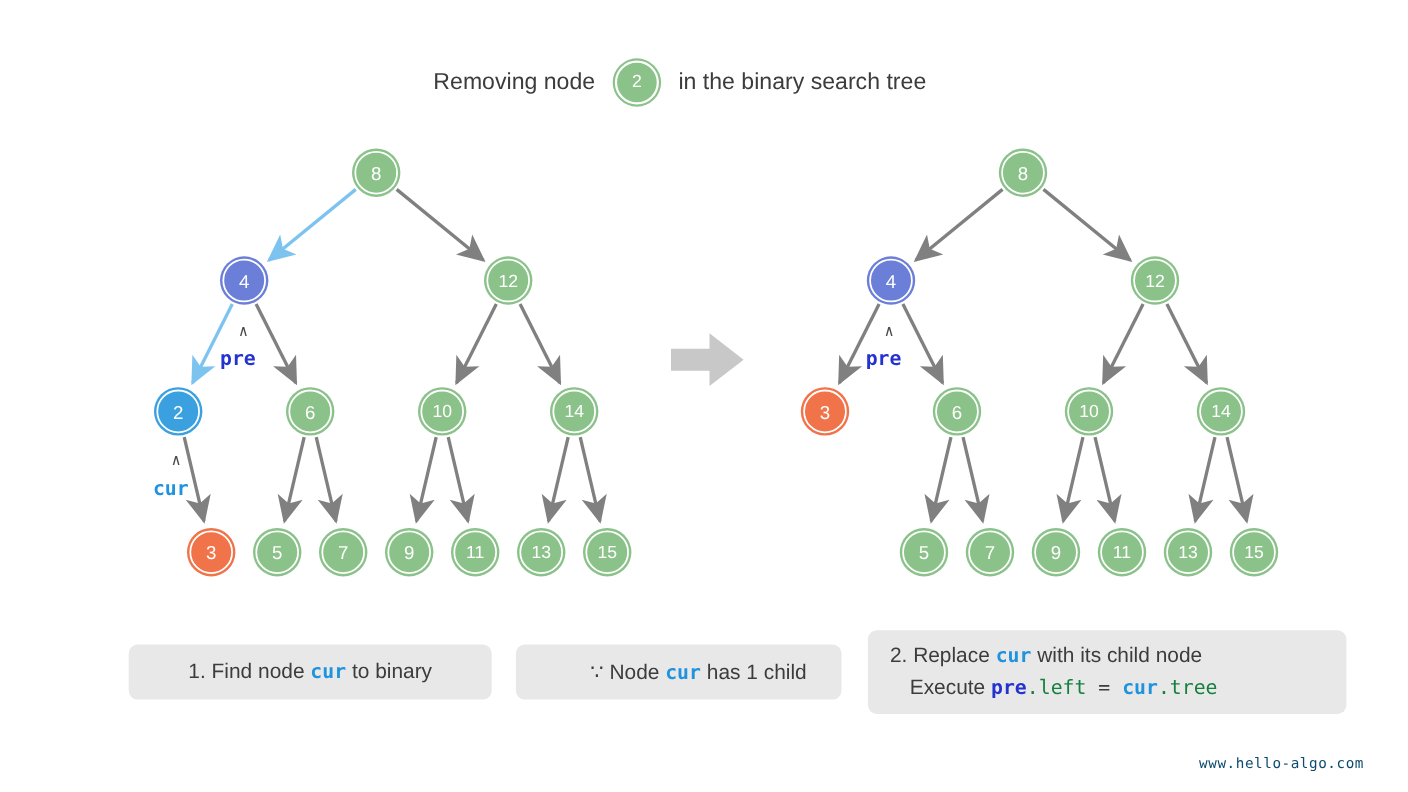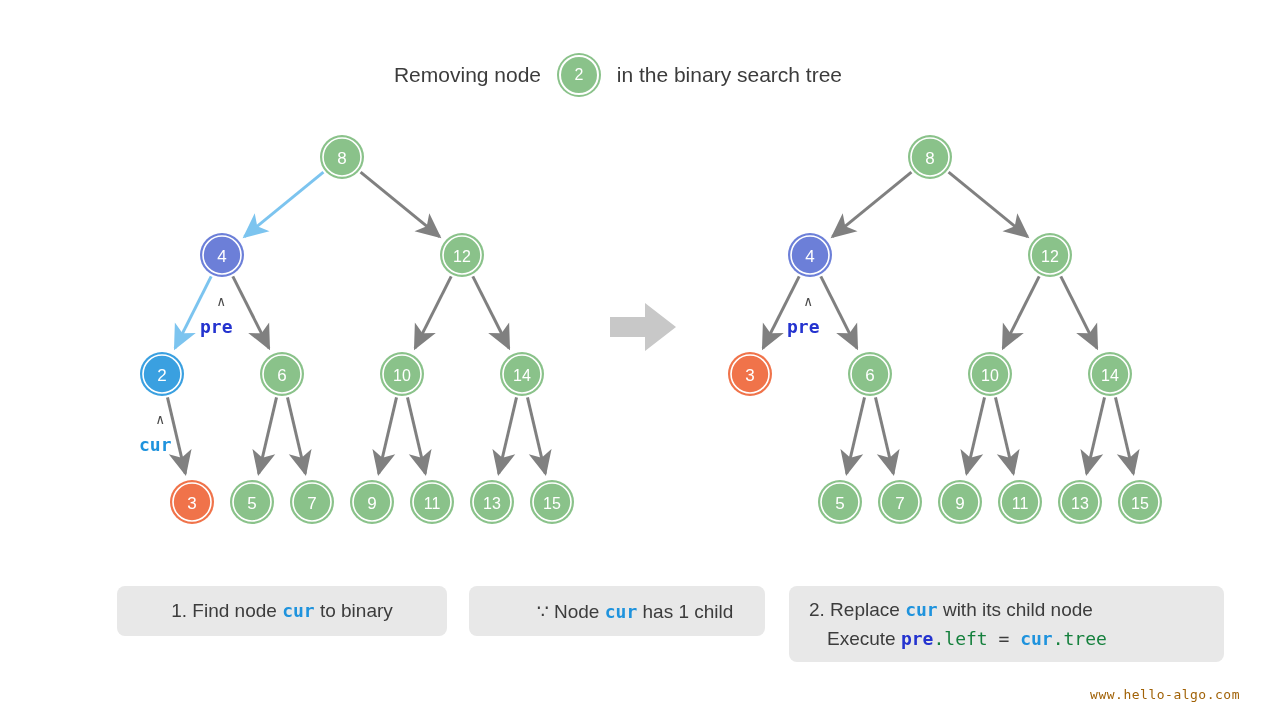--- a/index.html
+++ b/index.html
@@ -46,38 +46,38 @@
     font-size: 16px;
     text-align: center;
     margin: 0 12px;
   }
   .watermark {
     position: absolute;
     right: 40px;
     bottom: 18px;
     font-family: "DejaVu Sans Mono", "Liberation Mono", monospace;
     font-size: 13px;
-    color: #a16207;
+    color: #0c4a6e;
     letter-spacing: 0.5px;
   }
   .caption {
     position: absolute;
     background: #e8e8e8;
     border-radius: 8px;
     color: #3c3c3c;
     font-size: 19px;
     display: flex;
     align-items: center;
     justify-content: center;
     box-sizing: border-box;
   }
   #caption-1 { left: 117px; top: 586px; width: 330px; height: 50px; }
   #caption-2 { left: 469px; top: 586px; width: 296px; height: 50px; padding-left: 36px; }
   #caption-3 {
-    left: 789px; top: 586px; width: 435px; height: 76px;
+    left: 789px; top: 573px; width: 435px; height: 76px;
     flex-direction: column;
     align-items: flex-start;
     justify-content: center;
     padding: 0 20px;
     line-height: 1.55;
   }
   .mono-var {
     font-family: "DejaVu Sans Mono", "Liberation Mono", monospace;
     font-weight: bold;
     font-size: 18px;

